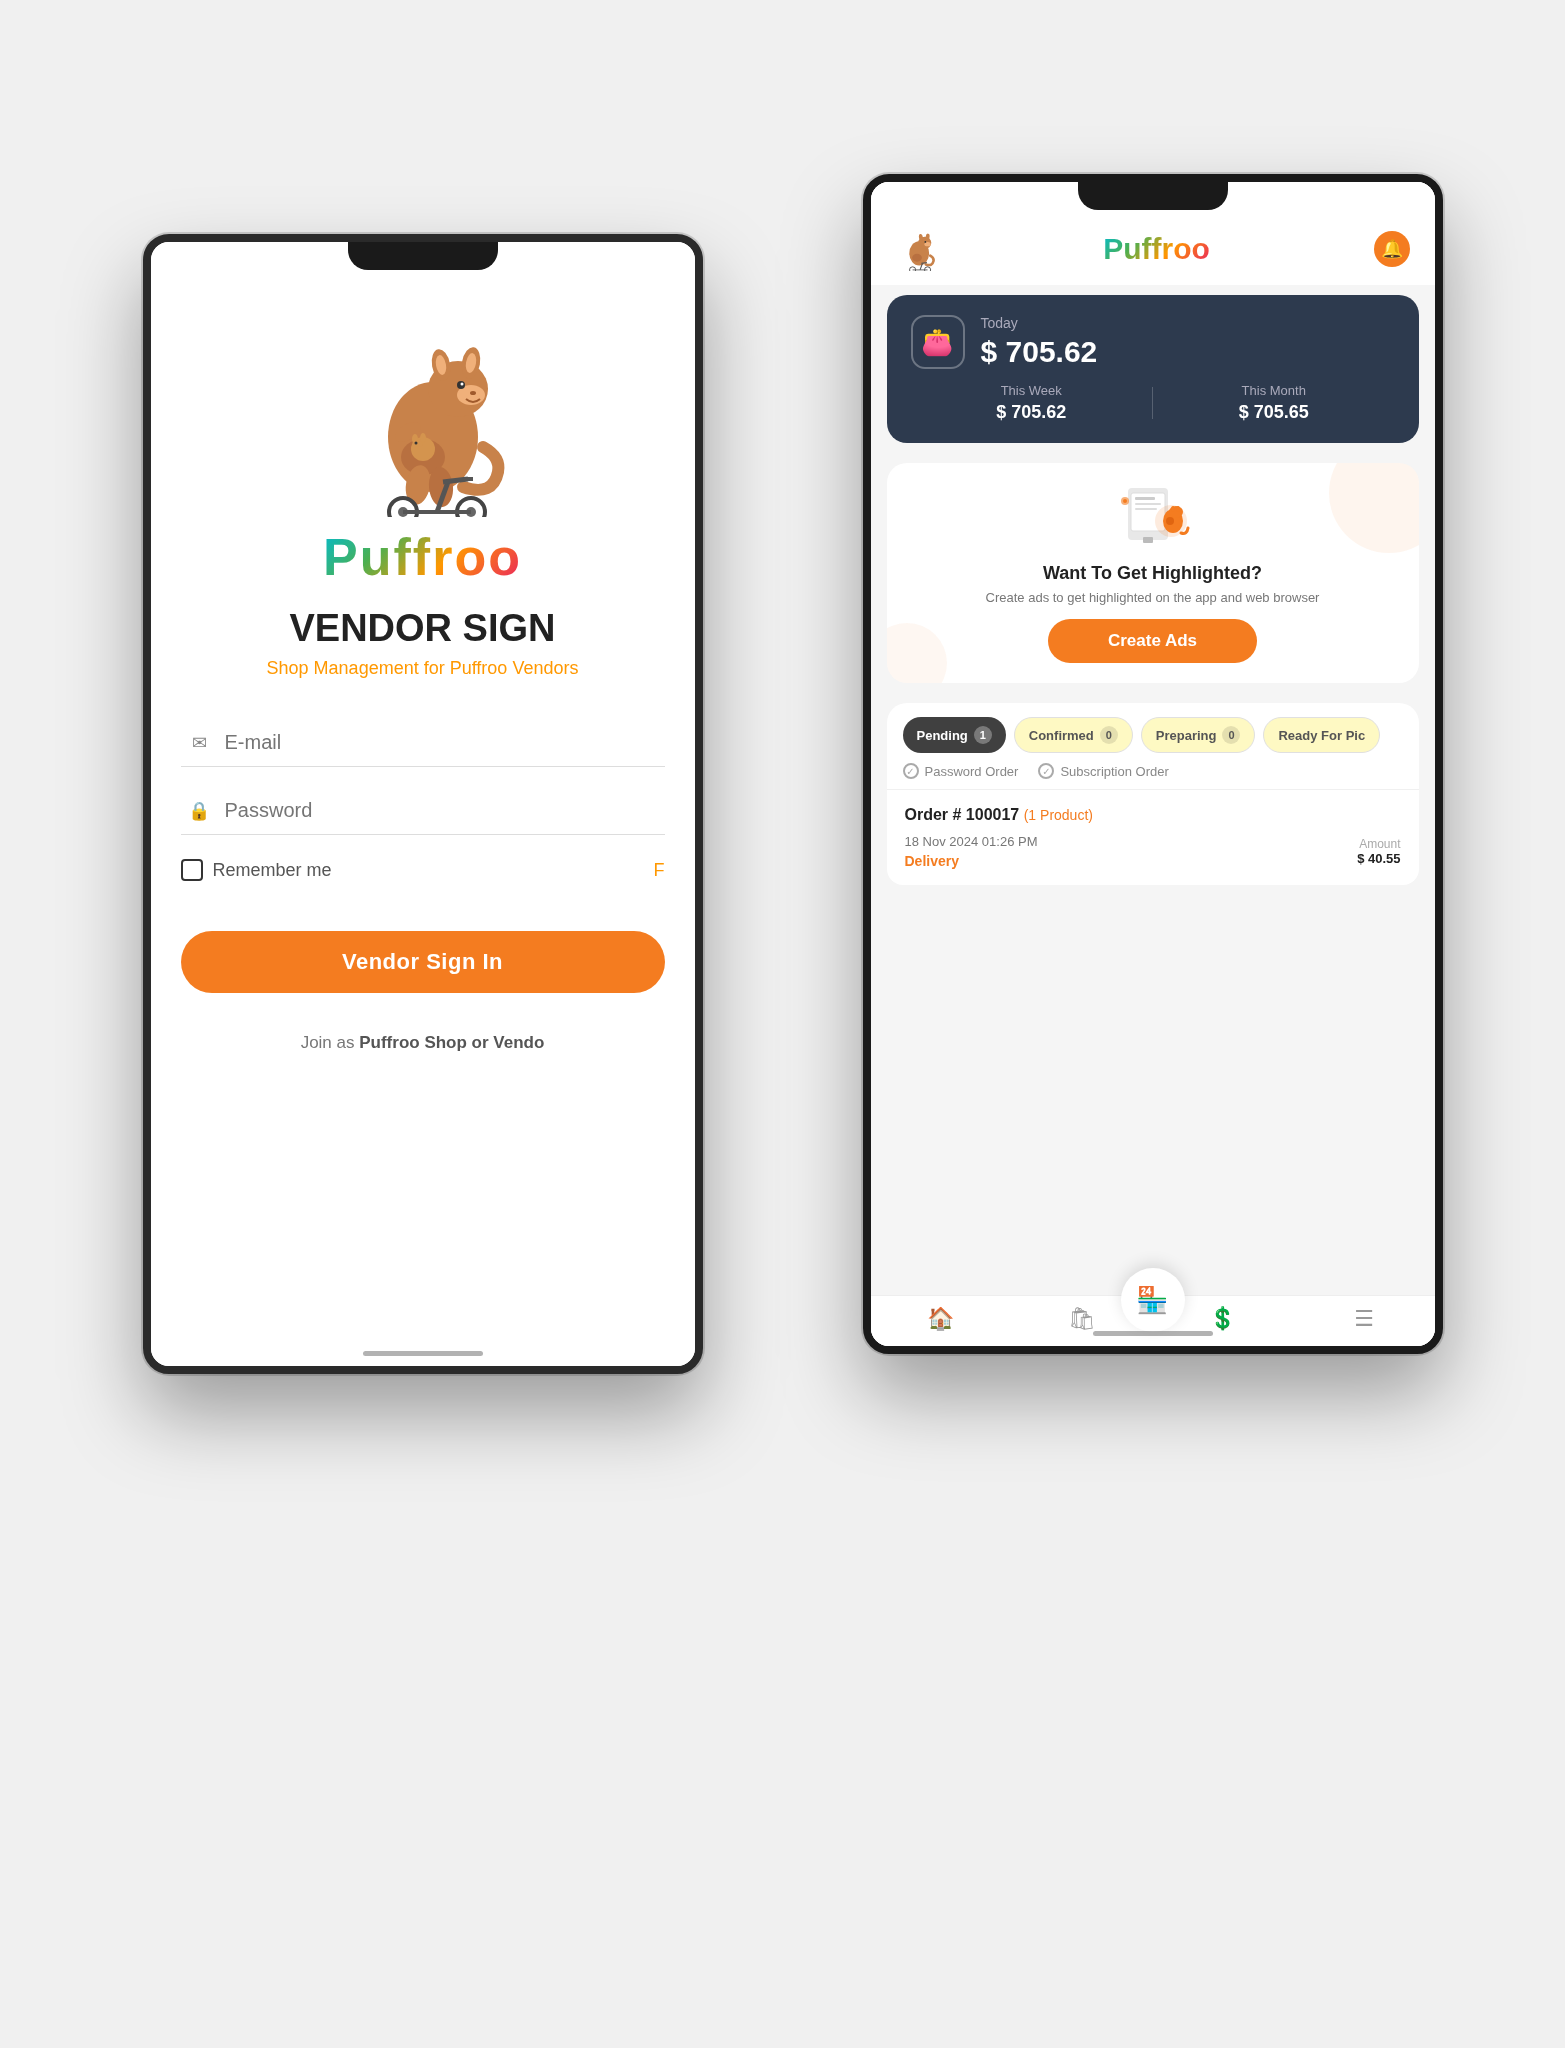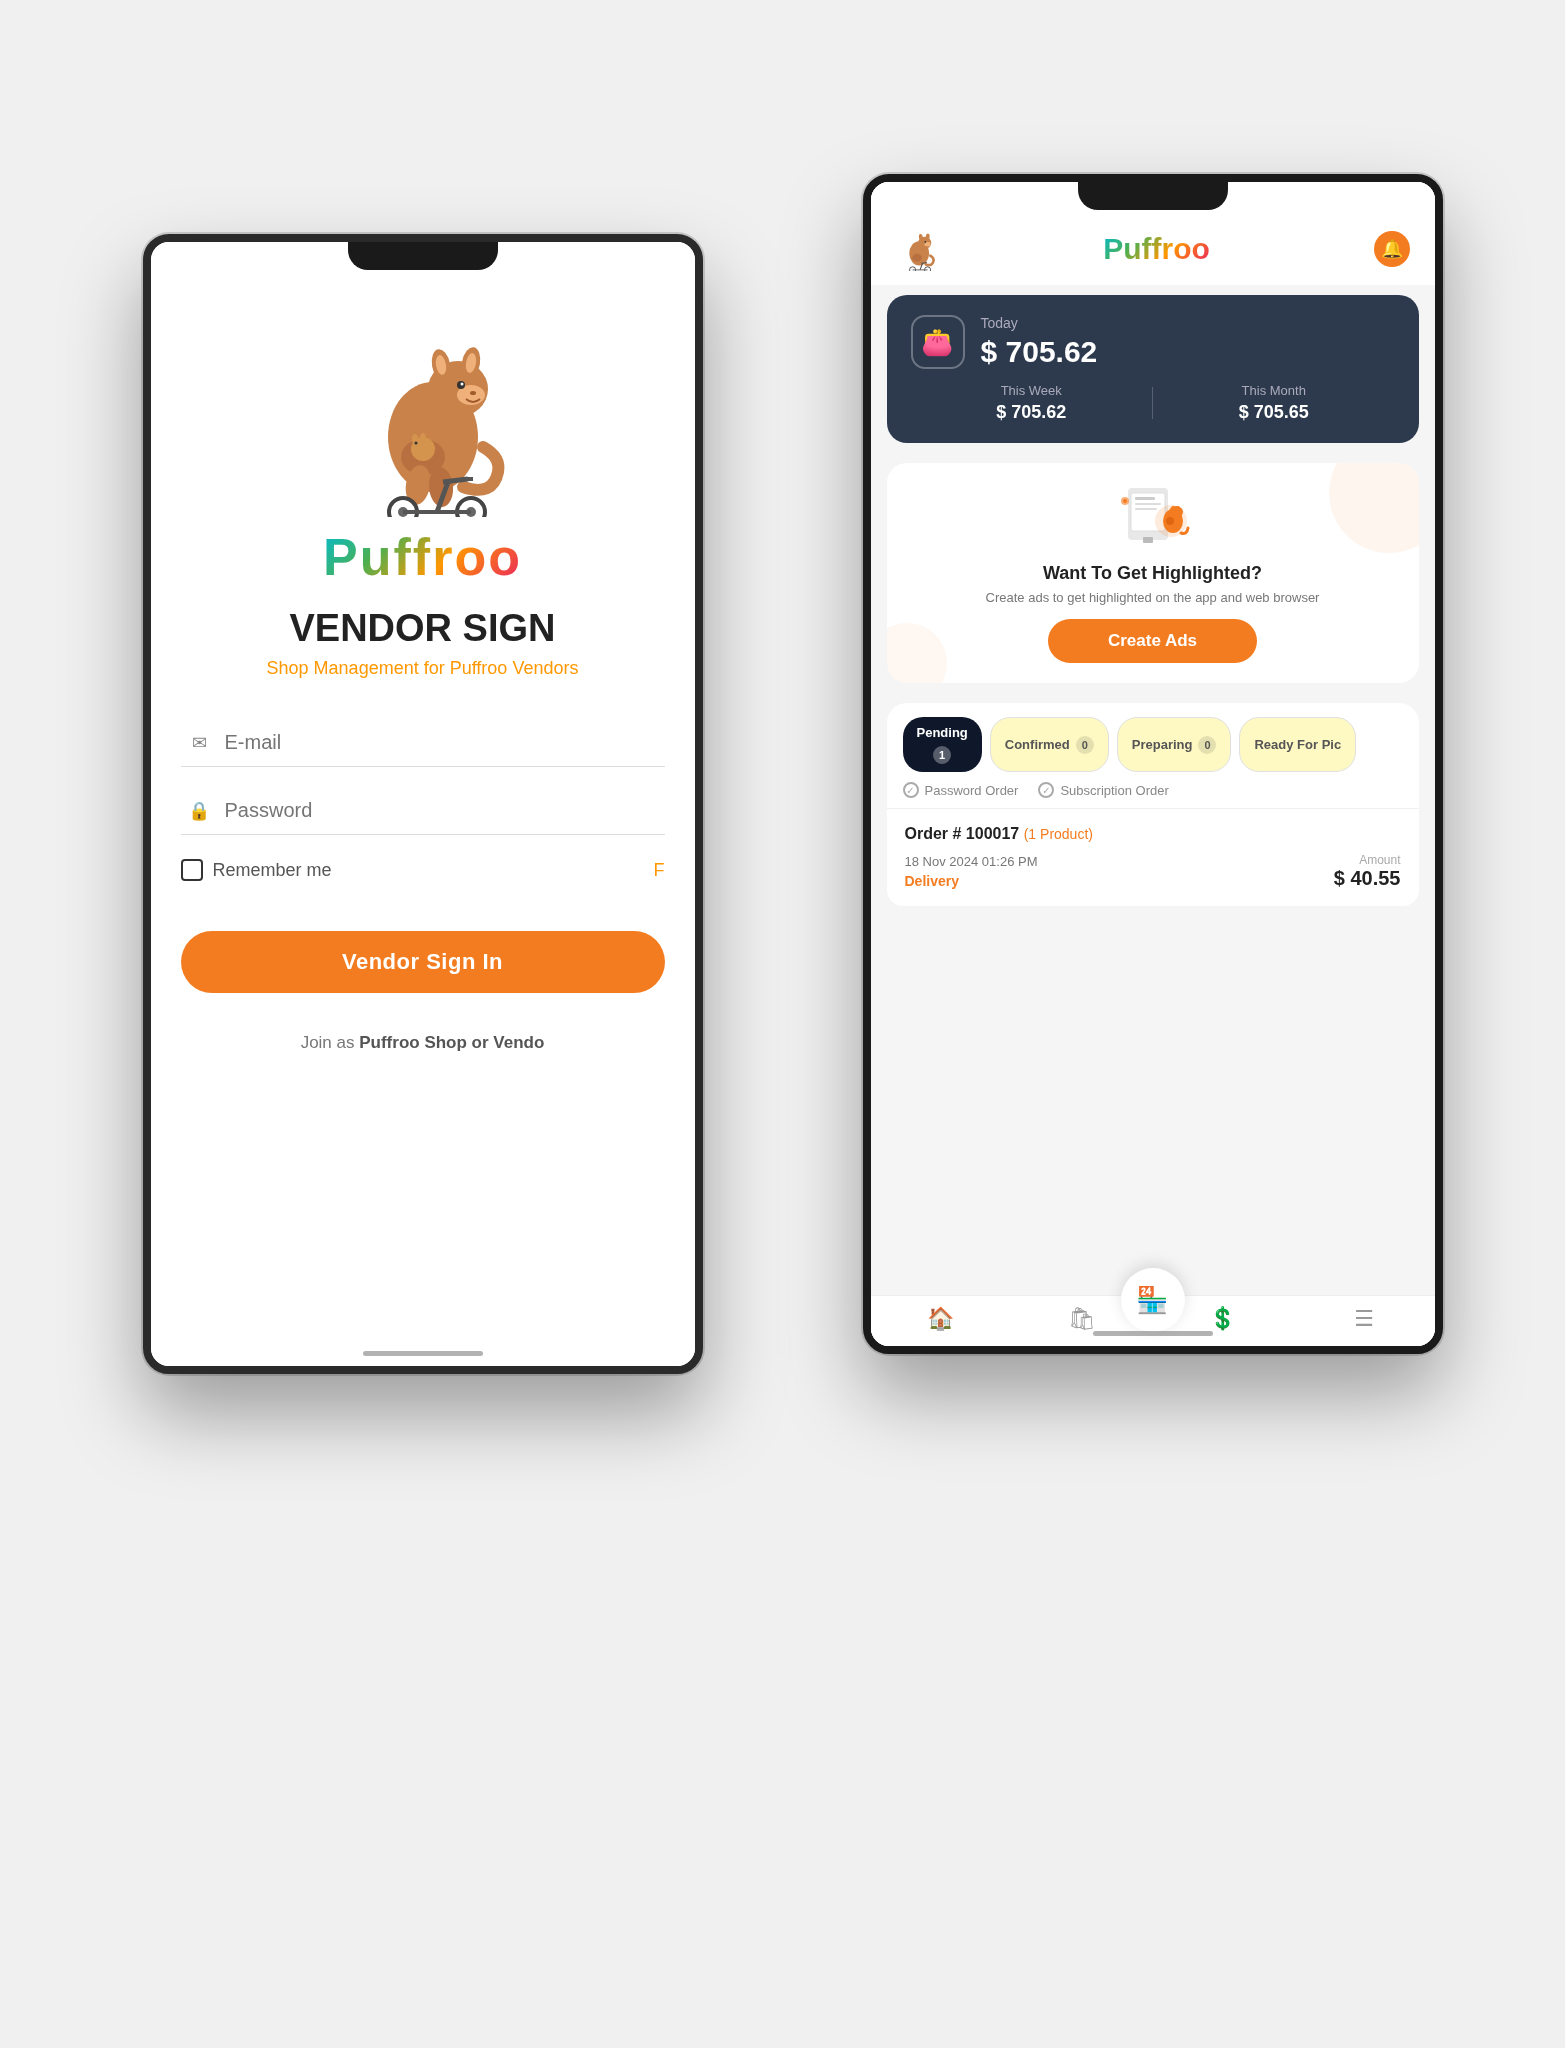--- a/index.html
+++ b/index.html
@@ -423,23 +423,22 @@
       padding: 8px 14px;
       border-radius: 20px;
       font-size: 13px;
       font-weight: 600;
       white-space: nowrap;
       border: none;
       cursor: pointer;
     }
 
     .order-tab.active {
-      background: #0f172a;
+      background: #404040;
       color: #fff;
-      flex-direction: column;
     }
 
     .order-tab.inactive {
       background: #fef9c3;
       color: #555;
       border: 1px solid #e0e0e0;
     }
 
     .tab-badge {
       background: rgba(255,255,255,0.3);
@@ -536,21 +535,21 @@
       font-weight: 600;
     }
 
     .order-amount-label {
       font-size: 12px;
       color: #aaa;
       text-align: right;
     }
 
     .order-amount-value {
-      font-size: 20px;
+      font-size: 13px;
       font-weight: 700;
       color: #222;
       text-align: right;
     }
 
     
     .bottom-nav {
       margin-top: auto;
       background: #fff;
       border-top: 1px solid #eee;

